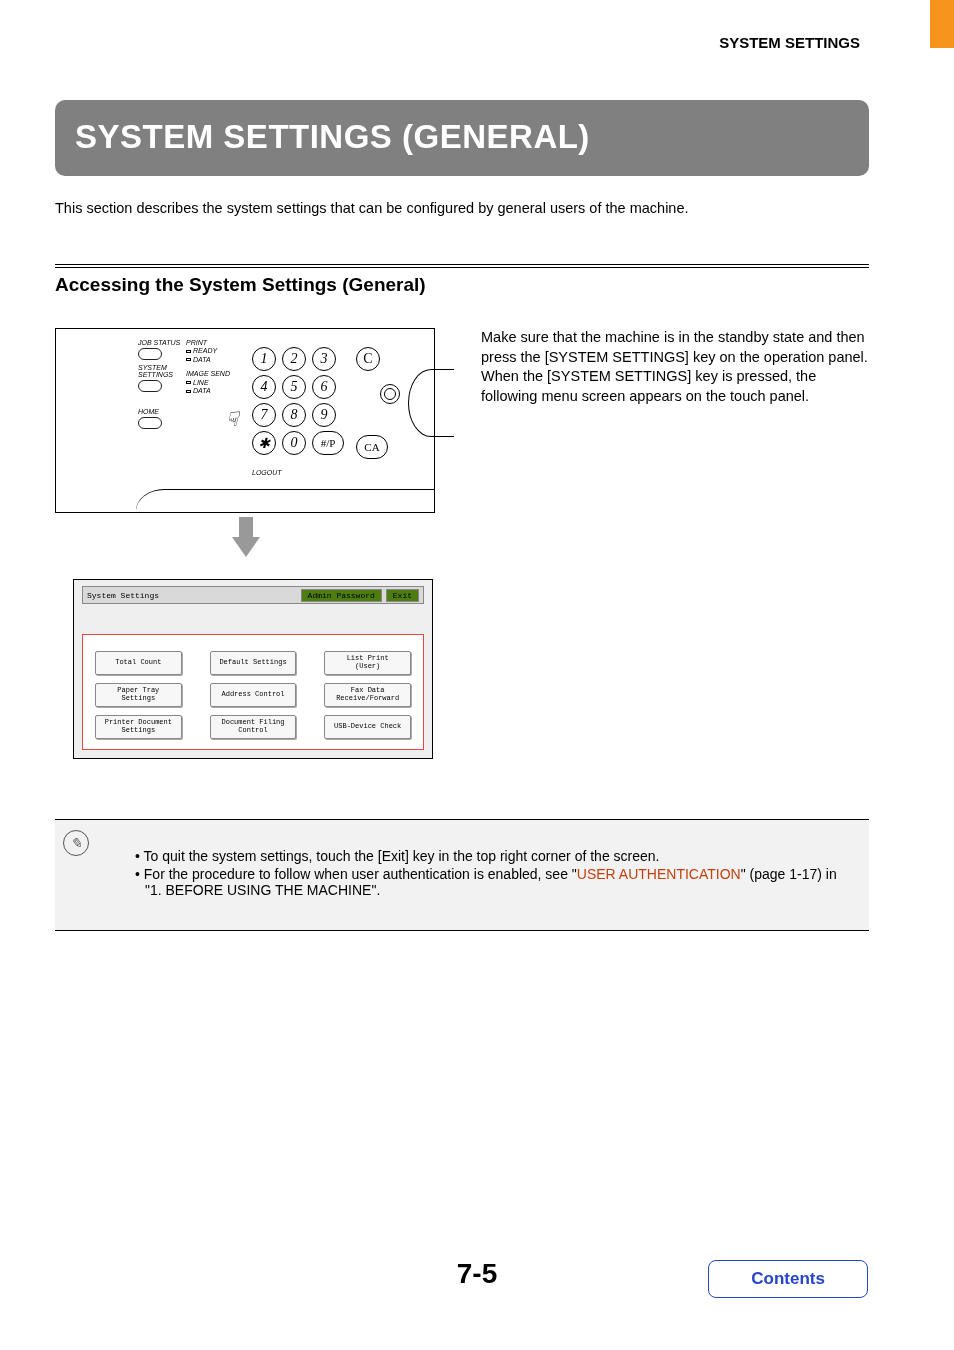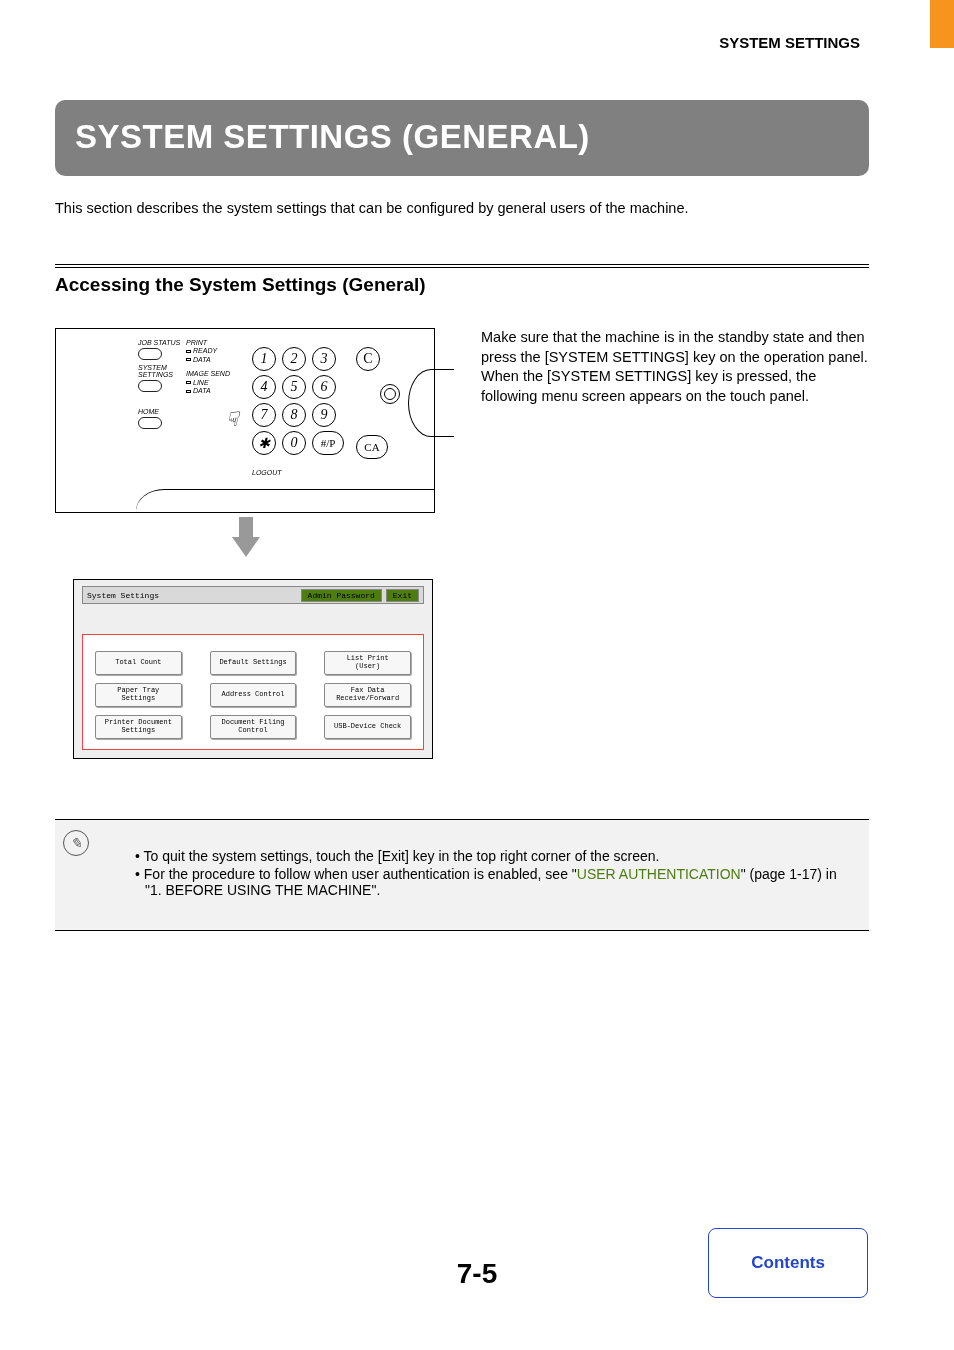--- a/index.html
+++ b/index.html
@@ -143,29 +143,29 @@
     font-size:14px;
   }
   .note-icon{
     width:26px;height:26px;border:1.5px solid #555;border-radius:50%;
     display:flex;align-items:center;justify-content:center;
     font-style:italic;flex-shrink:0;color:#555;font-family:"Times New Roman",serif;
   }
   .note-list{margin:16px;padding-left:14px;}
   .note-list li{margin:2px 0;text-indent:-10px;padding-left:10px;list-style:none;}
   .note-list li::before{content:"• ";}
-  a.link{color:#4d7c0f;text-decoration:none;}
+  a.link{color:#c2410c;text-decoration:none;}
 
   .page-num{
     position:absolute;bottom:60px;left:0;right:0;text-align:center;font-size:28px;font-weight:bold;
   }
   .contents-btn{
     position:absolute;bottom:52px;right:86px;
     border:1.5px solid #2445cc;border-radius:8px;
-    padding:24px 42px;color:#2445cc;font-weight:bold;font-size:17px;
+    padding:8px 42px;color:#2445cc;font-weight:bold;font-size:17px;
     background:#fff;
   }
 </style>
 </head>
 <body>
 
 <div class="orange-tab"></div>
 <div class="section-header">SYSTEM SETTINGS</div>
 
 <div class="content">

